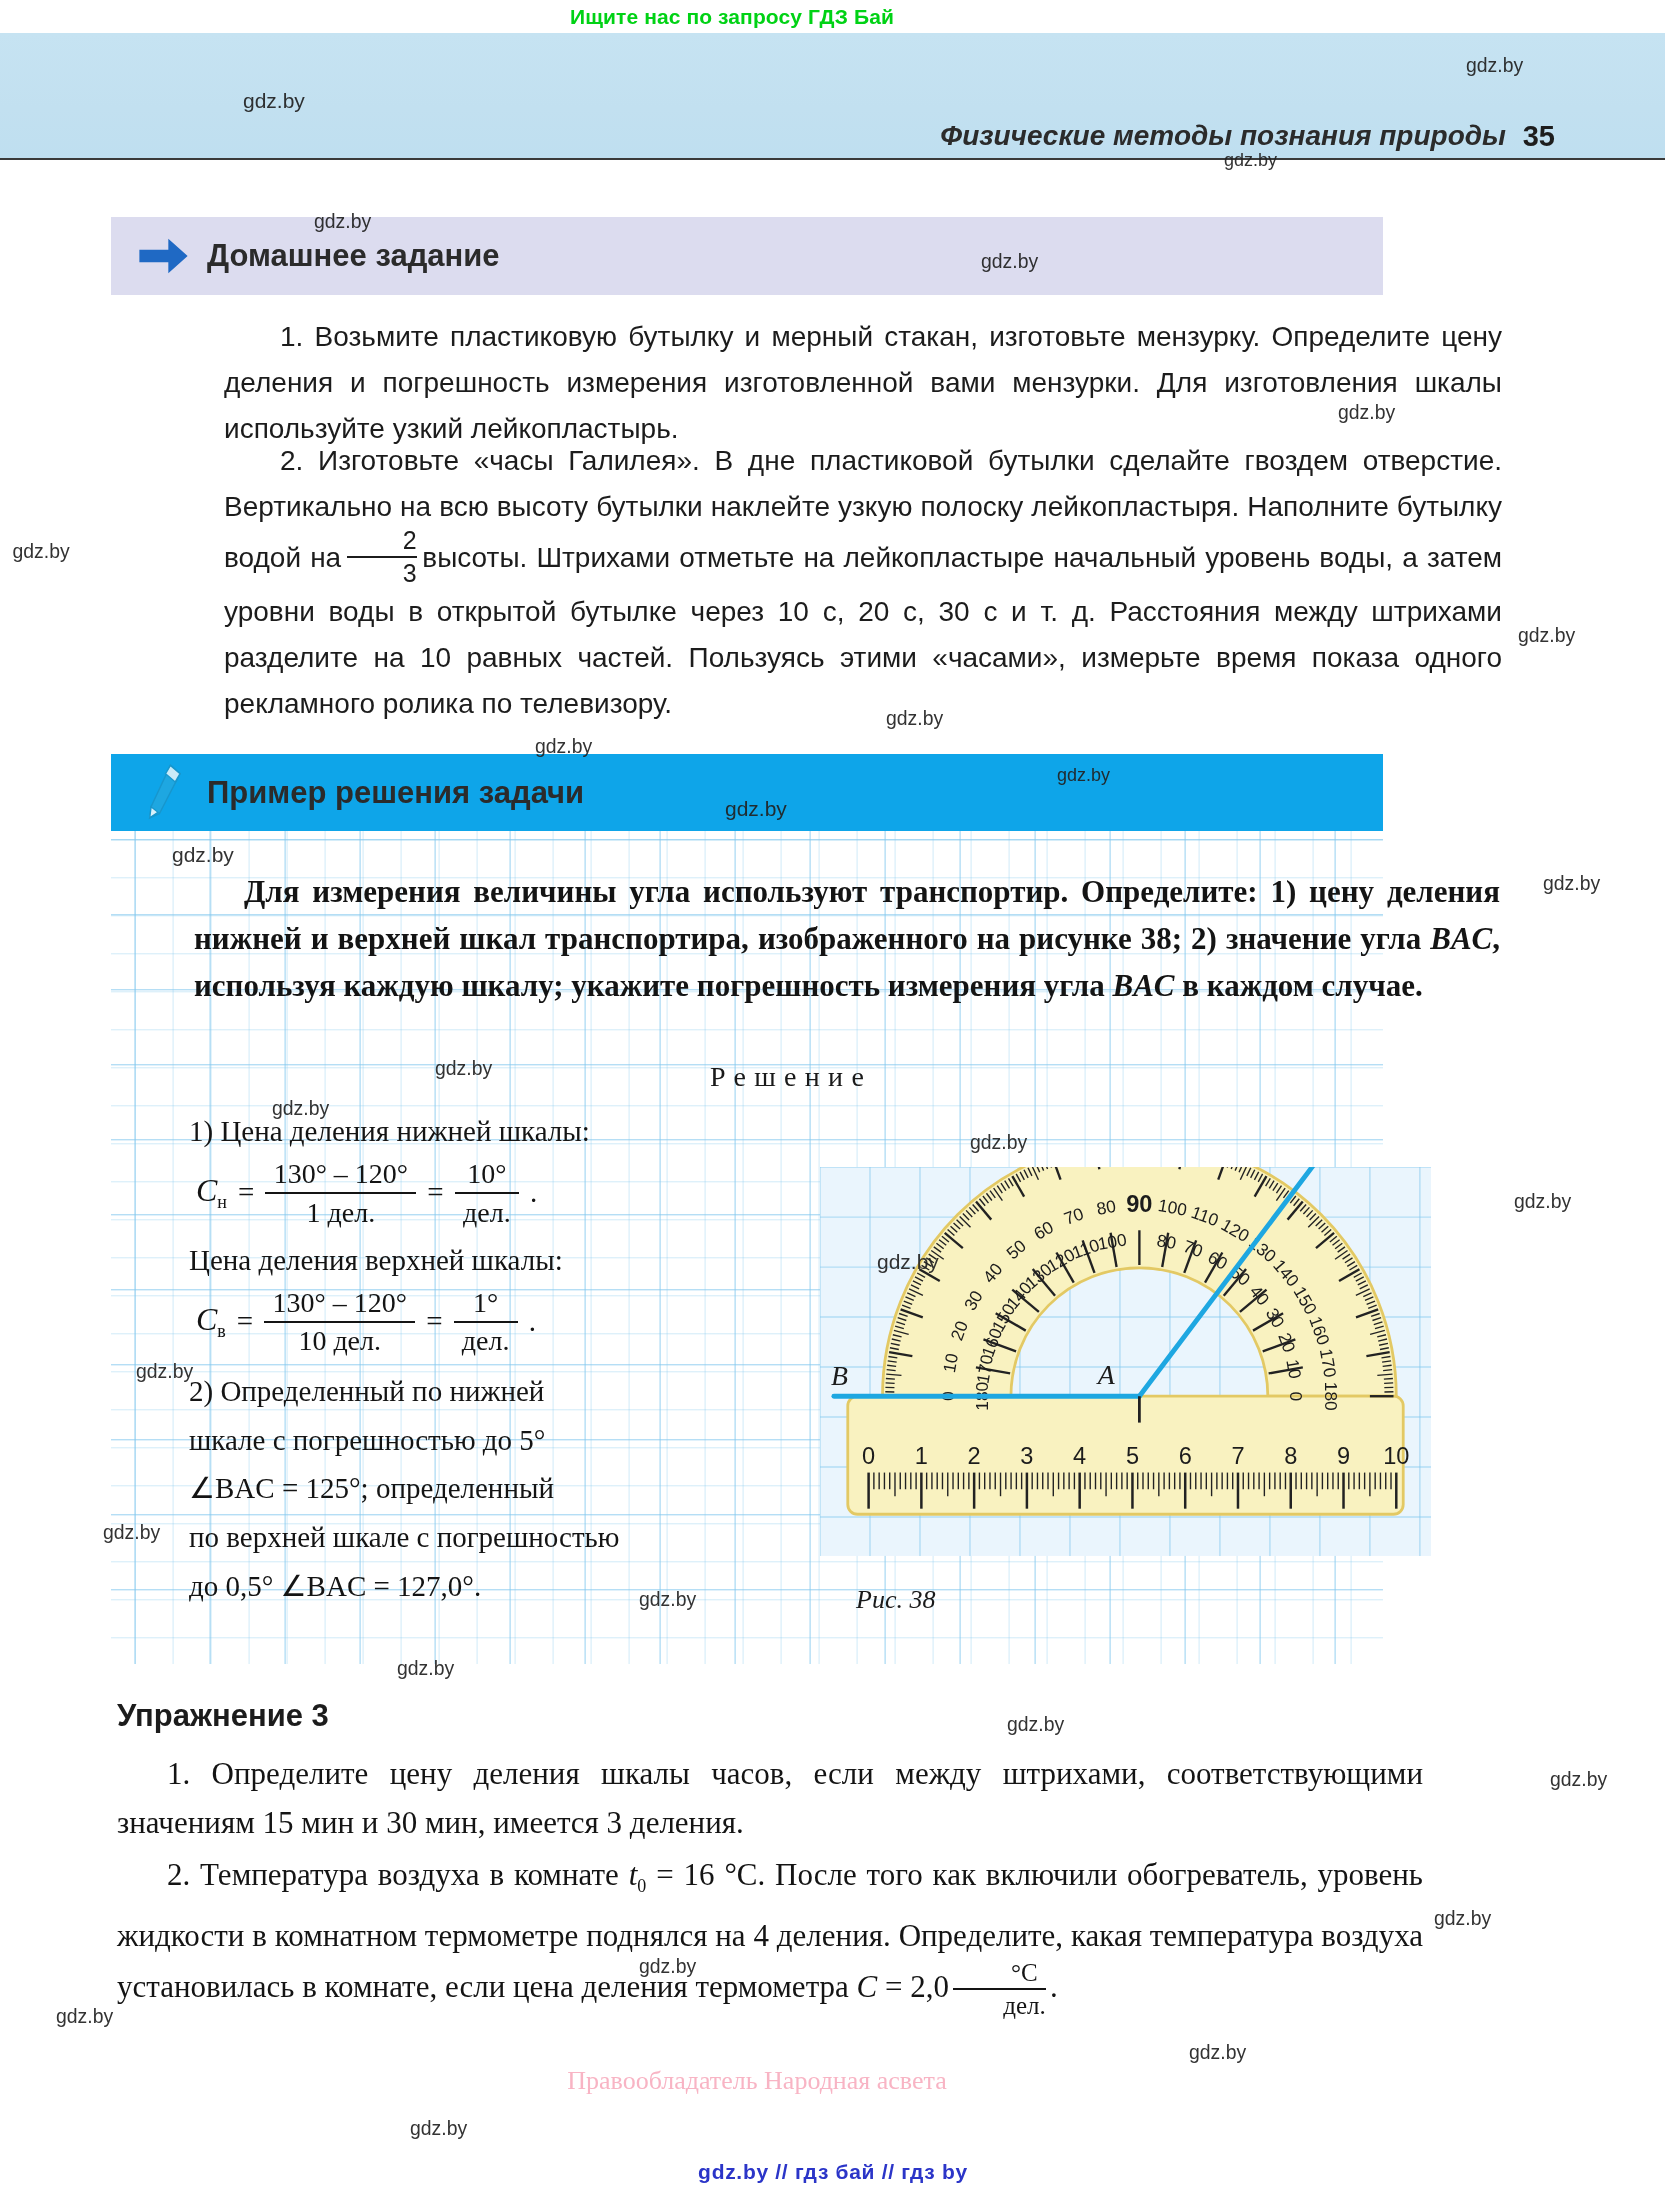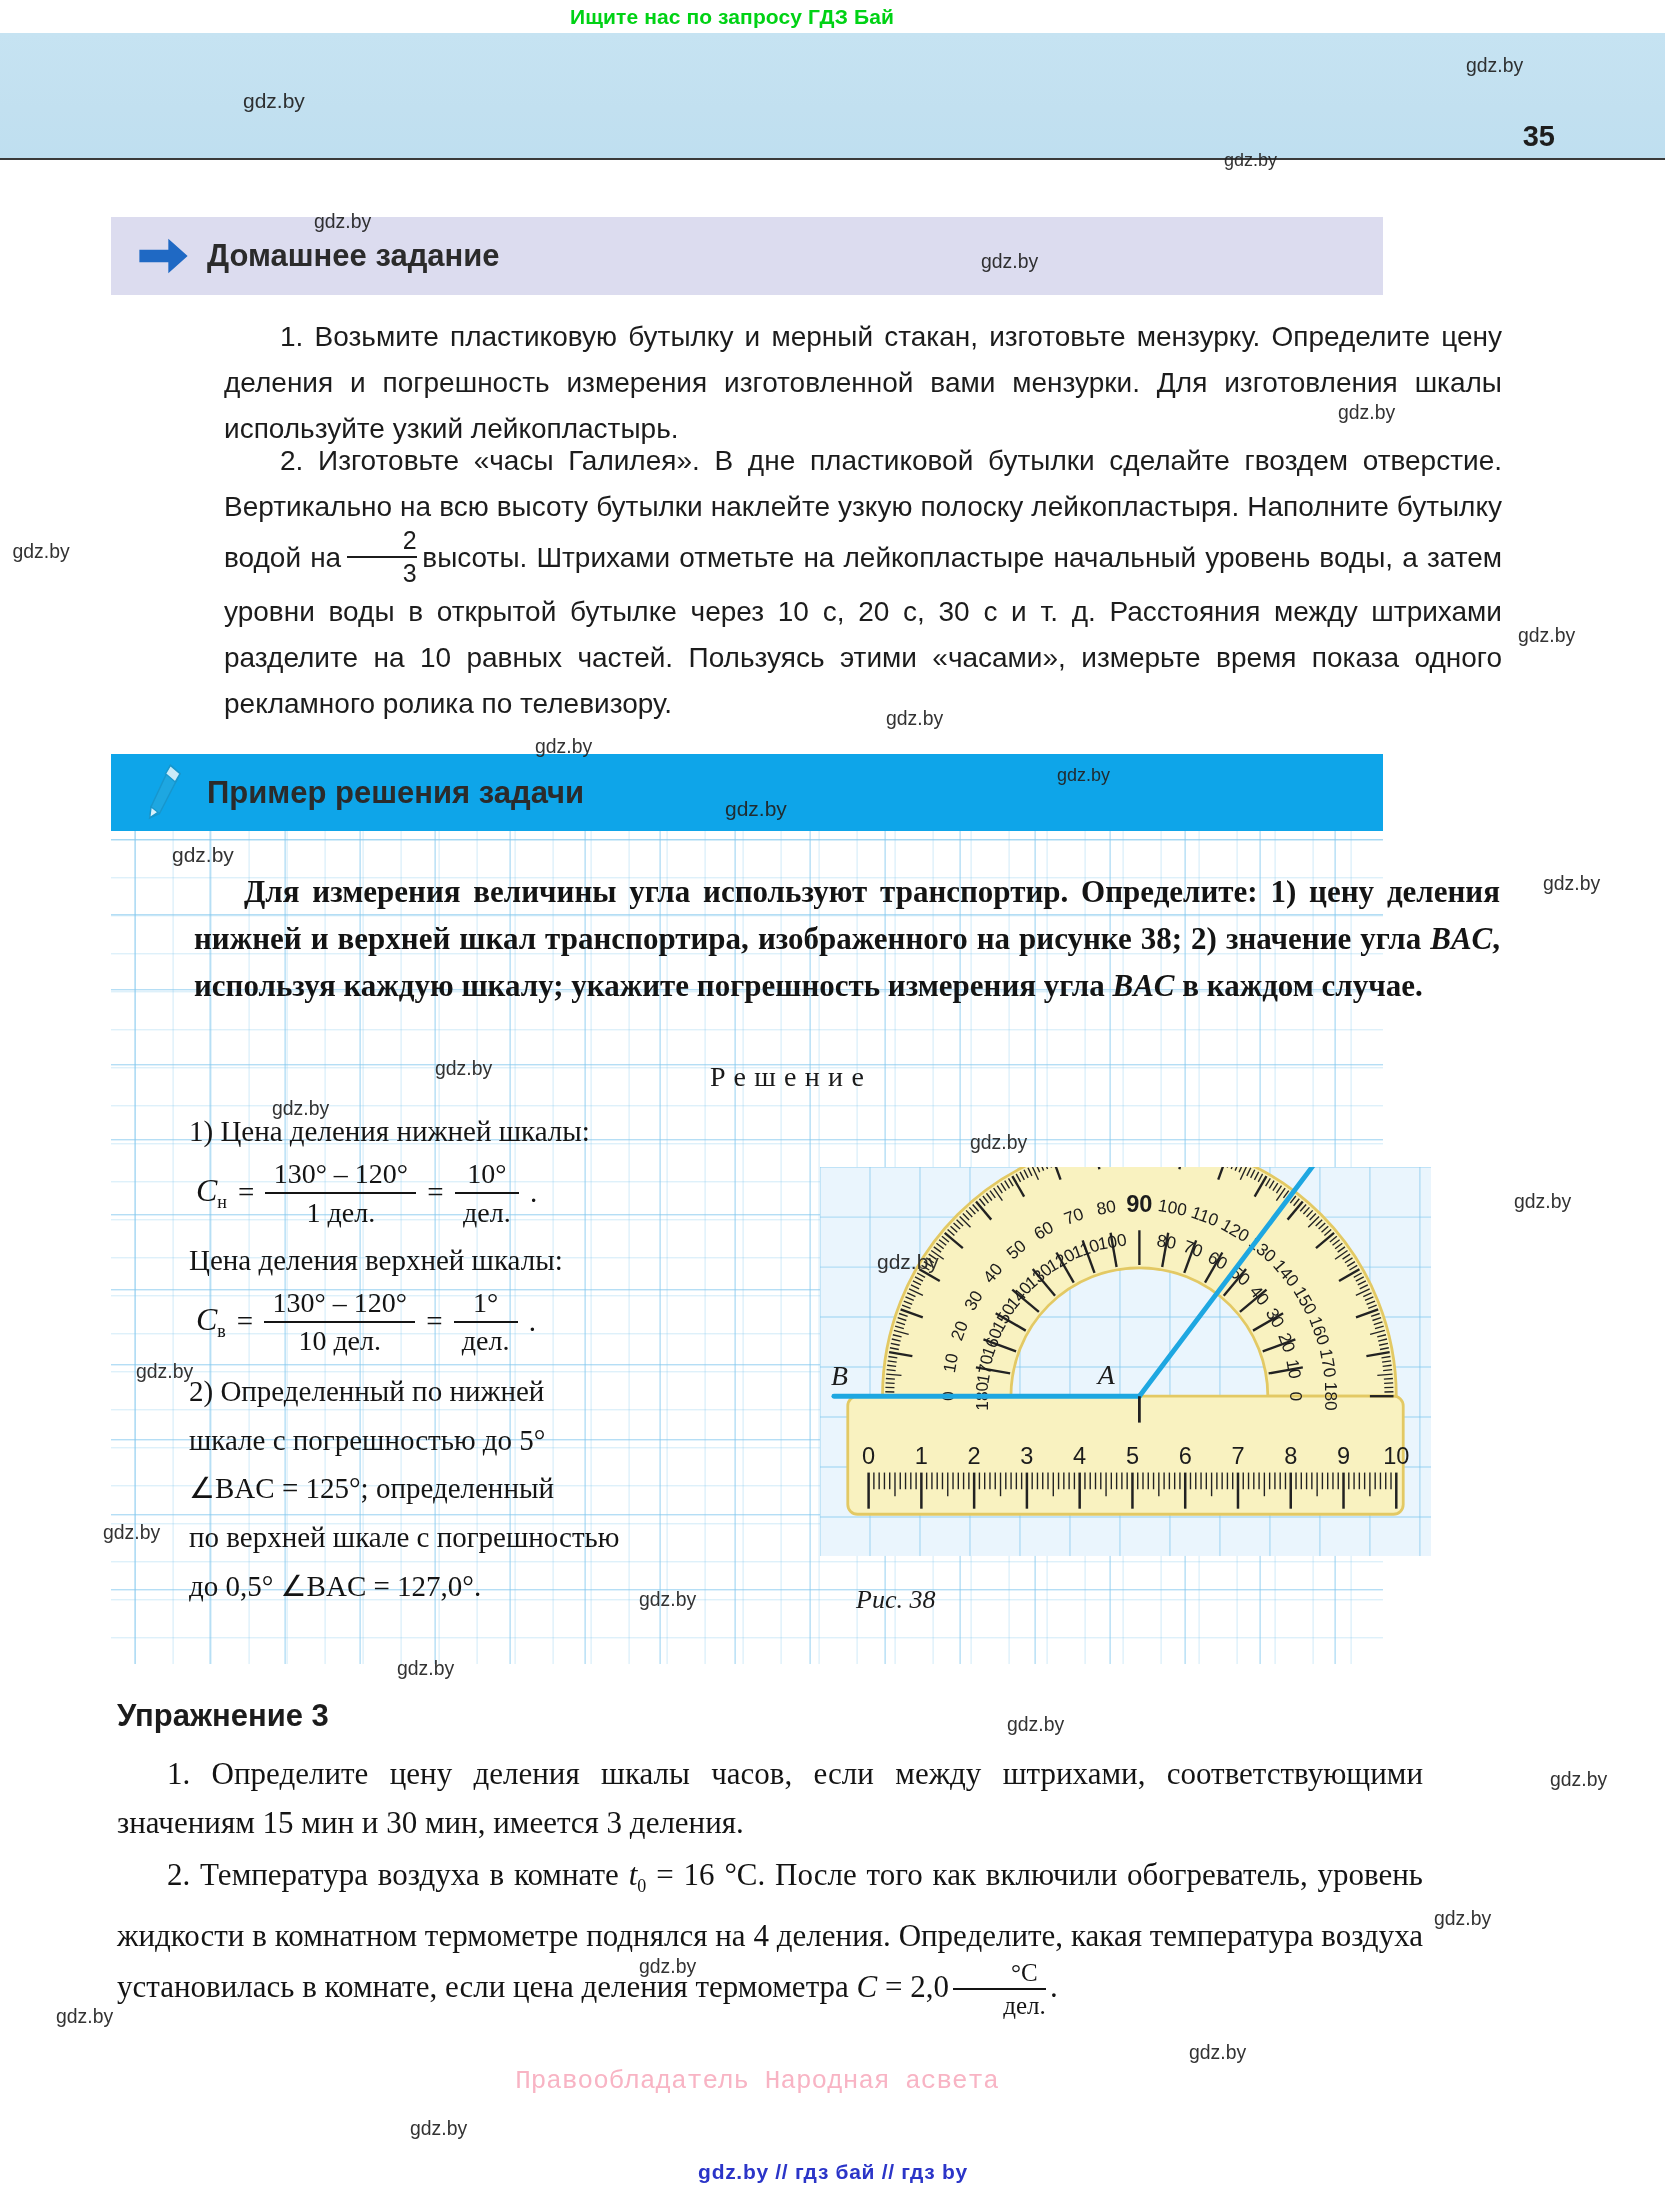--- a/index.html
+++ b/index.html
@@ -179,37 +179,38 @@
     margin:0 4.2px; position:relative; top:-1.4px;
   }
   .inl-frac .n{ display:block; font-size:25px; }
   .inl-frac .b{ display:block; border-top:2.1px solid #141414; margin:2.1px 0; }
   .inl-frac .d{ display:block; font-size:25px; }
 
   
   .copyright{
     position:absolute; left:0; top:2066px; width:1514px;
     text-align:center;
-    font-family:Liberation Mono, monospace;
+    font-family:Liberation Serif, serif;
     font-size:26px; color:#f8b4c4;
   }
   .footer-links{
     position:absolute; left:0; top:2160px; width:1666px;
     text-align:center;
     font-family:"Liberation Sans", sans-serif;
     font-weight:700; font-size:21px; color:#2b35c8;
     letter-spacing:0.7px;
   }
 </style>
 </head>
 <body>
 
 <div class="promo-banner">Ищите нас по запросу ГДЗ Бай</div>
 
 <div class="header-band">
+  <div class="header-title">Физические методы познания природы</div>
   <div class="header-pageno">35</div>
 </div>
 
 <div class="band homework">
   <span class="icon-wrap">
     <svg width="51" height="38" viewBox="0 0 74 54" aria-hidden="true">
       <path d="M2 18 H44 L44 2 L72 27 L44 52 L44 36 H2 Z" fill="#1f69c4"></path>
     </svg>
   </span>
   <span class="band-title">Домашнее задание</span>

